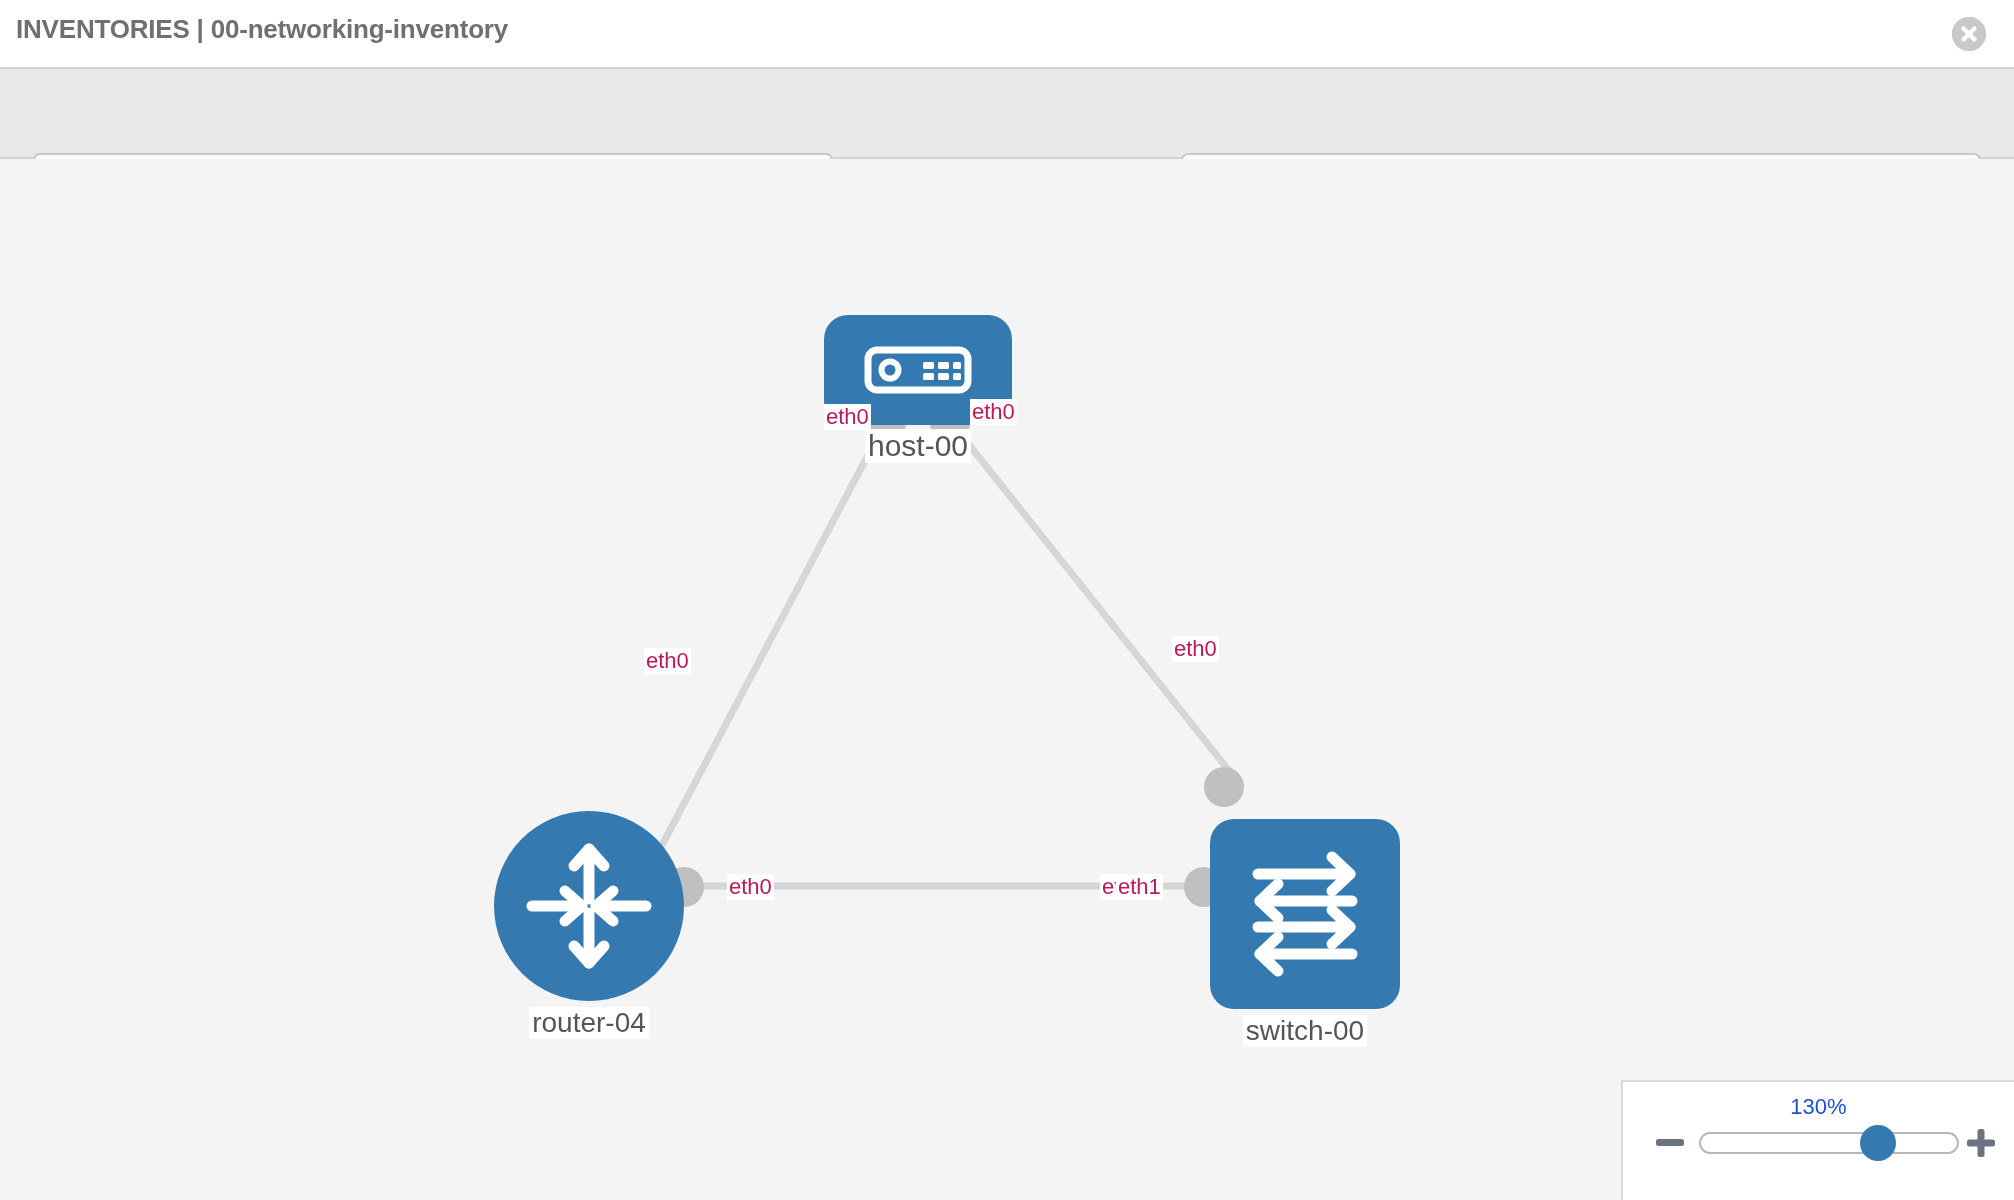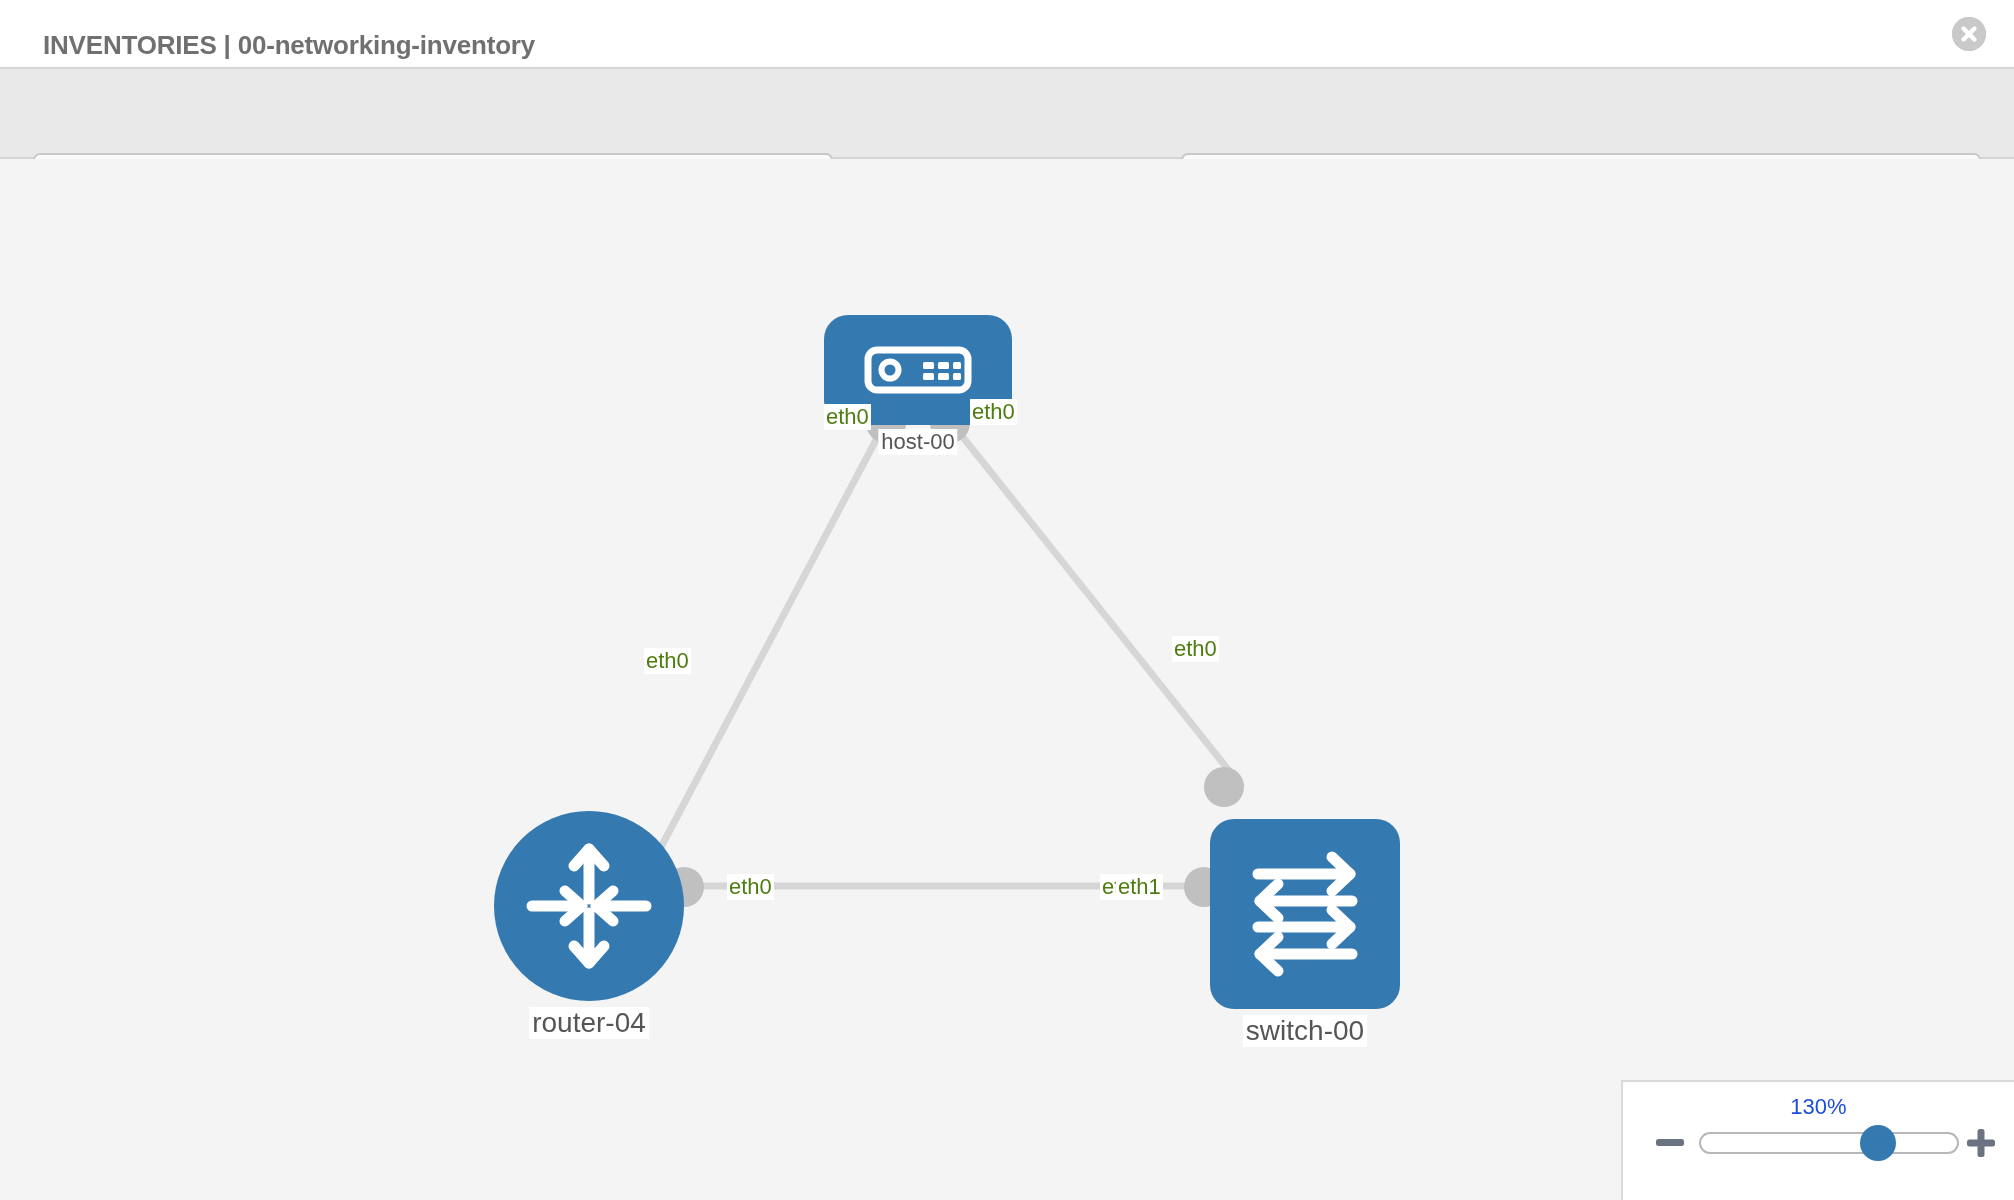--- a/index.html
+++ b/index.html
@@ -20,27 +20,26 @@
   
   .header {
     position: absolute;
     left: 0; top: 0;
     width: 2014px; height: 69px;
     background: #ffffff;
     border-bottom: 2px solid #d4d4d4;
   }
   .header-title {
     position: absolute;
-    left: 43px; top: 14px;
+    left: 16px; top: 14px;
     font-size: 26px;
     font-weight: bold;
     color: #707070;
     letter-spacing: -0.2px;
     white-space: nowrap;
-    margin-top: 16px;
   }
   .close-btn {
     position: absolute;
     right: 28px; top: 17px;
     width: 34px; height: 34px;
     border-radius: 50%;
     background: #c9c9c9;
     cursor: pointer;
   }
   .close-btn svg { display: block; }
@@ -145,39 +144,39 @@
   }
   .node .glyph {
     position: absolute;
     left: 0; top: 0;
     width: 100%; height: 100%;
     pointer-events: none;
   }
 
   
   #node-host { left: 824px; top: 156px; width: 188px; height: 110px; }
-  #node-host .node-label { font-size: 22px; margin-top: 4px; }
+  #node-host .node-label { font-size: 30px; margin-top: 4px; }
   
   #node-router { left: 494px; top: 652px; width: 190px; height: 190px; }
   
   #node-switch { left: 1210px; top: 648px; width: 190px; height: 190px; margin-top: 12px; }
 
   
   .endpoint {
     position: absolute;
     width: 40px; height: 40px;
     border-radius: 50%;
     background: #c0c0c0;
   }
 
   
   .iface-label {
     position: absolute;
     font-size: 22px;
-    color: #4d7c0f;
+    color: #be185d;
     background: #ffffff;
     padding: 0 2px;
     white-space: nowrap;
   }
 
   
   .zoom-panel {
     position: absolute;
     left: 1621px; top: 1080px;
     width: 393px; height: 120px;

